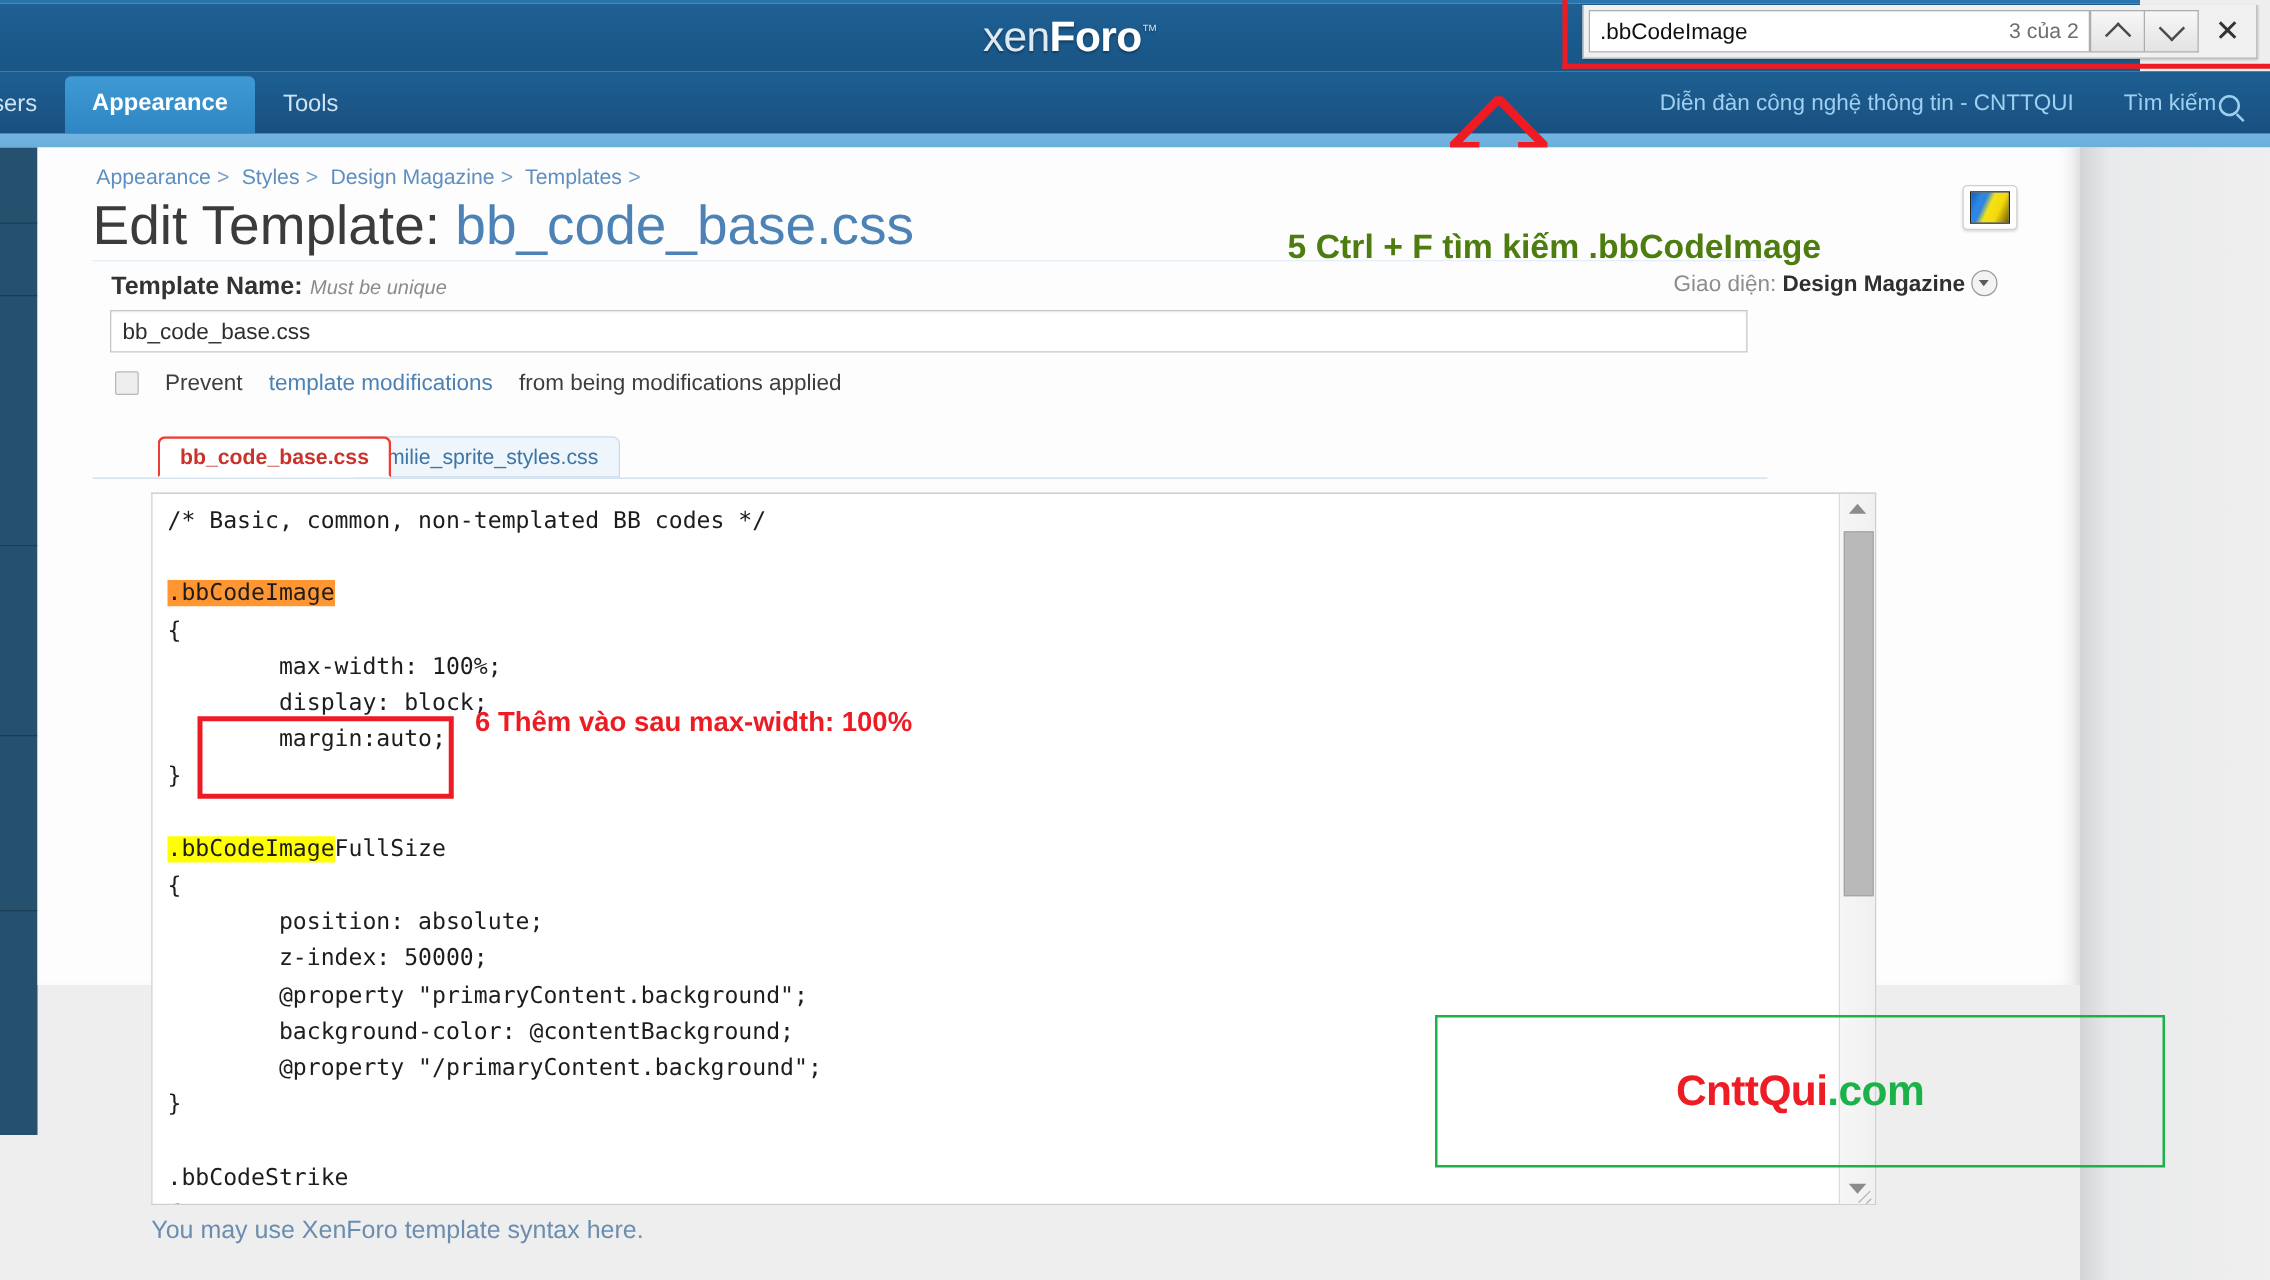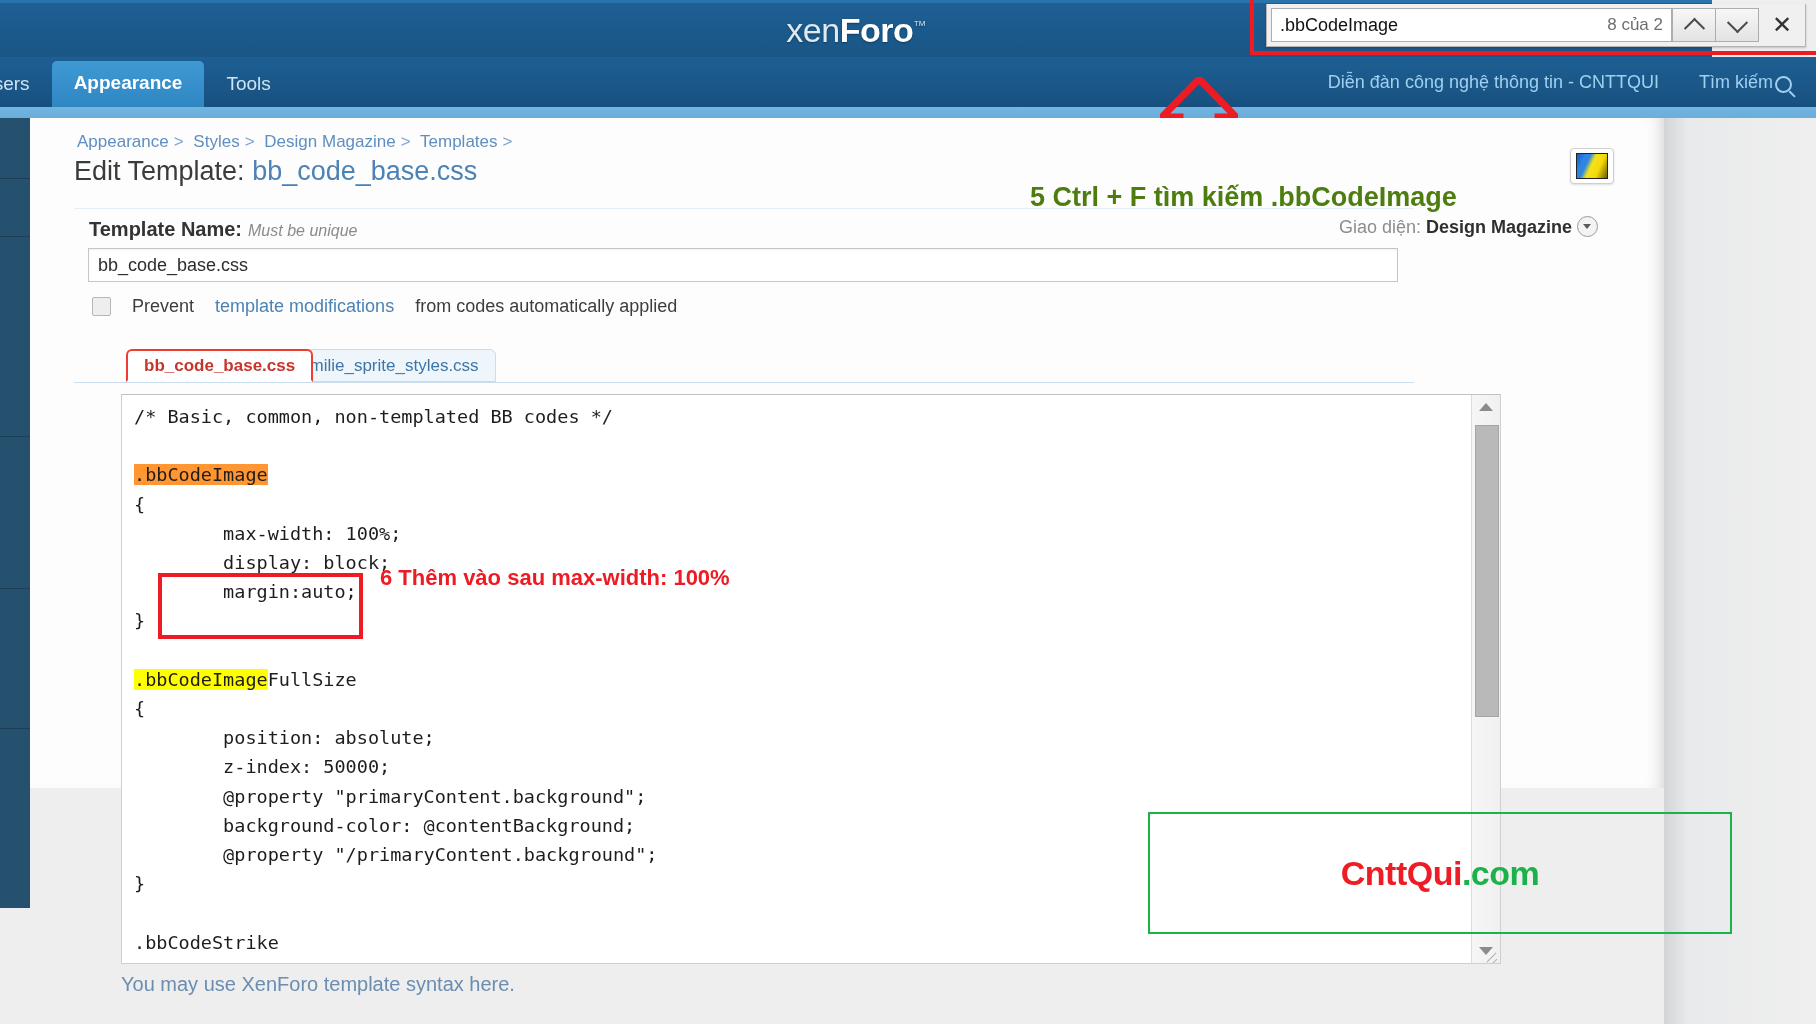--- a/index.html
+++ b/index.html
@@ -117,21 +117,21 @@
     background:linear-gradient(to right,#d2d4d6 0%,#e9eaeb 16%,#efefef 100%);
   }
 
   .breadcrumb{
     position:absolute;left:47px;top:14px;font-size:17px;color:#5f8fc0;white-space:nowrap;
   }
   .breadcrumb .crumb{cursor:pointer;}
   .breadcrumb .sep{color:#7aa2ca;margin:0 5px;}
 
   .page-title{
-    position:absolute;left:44px;top:38px;font-size:27px;color:#3b3b3b;white-space:nowrap;text-align:center;
+    position:absolute;left:44px;top:38px;font-size:44px;color:#3b3b3b;white-space:nowrap;text-align:center;
   }
   .page-title .fname{color:#4c82b5;}
 
   .color-chip{
     position:absolute;left:1540px;top:30px;width:42px;height:34px;
     background:#ffffff;border:1px solid #cfcfcf;border-radius:4px;
     box-shadow:0 1px 2px rgba(0,0,0,.12);
     display:flex;align-items:center;justify-content:center;cursor:pointer;
   }
   .color-chip i{
@@ -274,21 +274,21 @@
 <body>
 
 <div class="topbar">
   <div class="topbar-logo"><span>xen</span><span class="b">Foro</span><span class="tm">™</span></div>
 </div>
 
 <div class="findbar-outer"></div>
 <div class="findbar">
   <div class="find-input-wrap">
     <input class="find-input" value=".bbCodeImage" style="">
-    <span class="find-count">8 của 2</span>
+    <span class="find-count">3 của 2</span>
   </div>
   <div class="find-btn">
       <span class="chev up"></span>
     </div>
   <div class="find-btn">
       <span class="chev down"></span>
     </div>
   <div class="find-close">
       <span>✕</span>
     </div>
@@ -353,21 +353,21 @@
   <div class="tname-label">
     <span>Template Name:</span><em>Must be unique</em>
   </div>
 
   <input class="tname-input" value="bb_code_base.css" style="">
 
   <div class="prevent-row">
     <span class="cb"></span>
     <span>Prevent</span>
     <a>template modifications</a>
-    <span>from codes automatically applied</span>
+    <span>from being modifications applied</span>
   </div>
 
   <div class="tabs">
     <div class="tab sel">bb_code_base.css</div>
     <div class="tab unsel">smilie_sprite_styles.css</div>
   </div>
 
   <div class="editor">
     <div class="code"><span>/* Basic, common, non-templated BB codes */</span>
 <span> </span>

